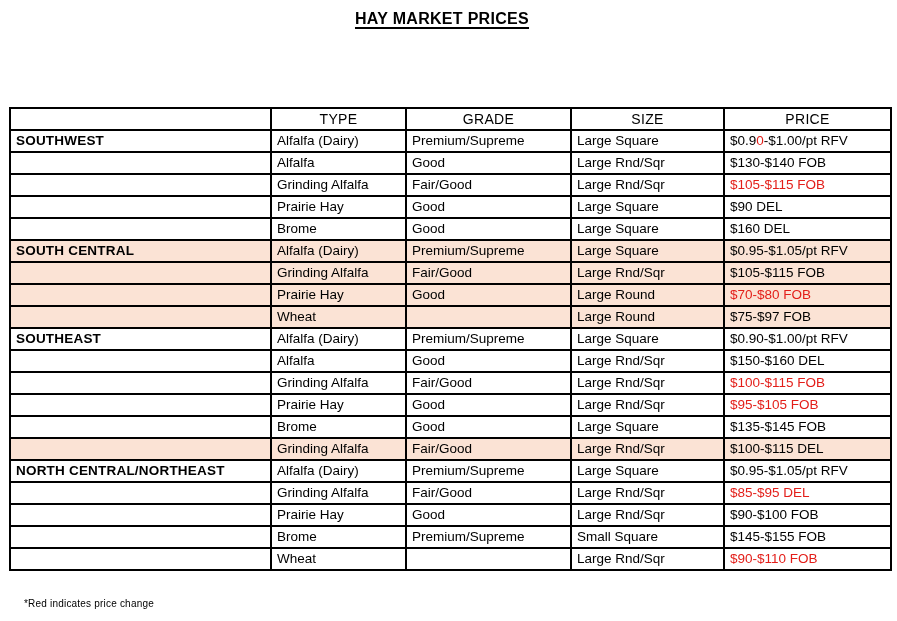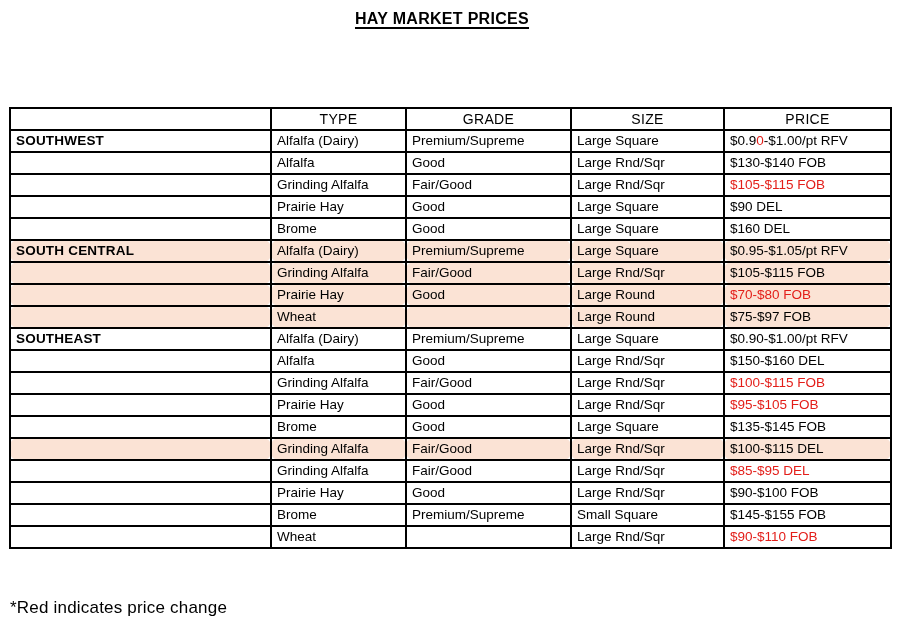--- a/index.html
+++ b/index.html
@@ -51,27 +51,27 @@
     font-weight: normal;
     font-size: 14px;
     text-align: center;
     letter-spacing: 0.3px;
     height: 19px;
   }
   .hay-table td.region {
     font-weight: bold;
     letter-spacing: 0.2px;
   }
-  tr.shaded td { background: var(--shade); border-radius: 8px; }
+  tr.shaded td { background: var(--shade); }
 
   
   .footnote {
     position: absolute;
-    left: 10px; top: 598px;
-    font-size: 17px;
+    left: 24px; top: 598px;
+    font-size: 10px;
     letter-spacing: 0.2px;
   }
 </style>
 </head>
 <body style="--red: #e31e19; --shade: #fbe3d5;">
 
 <div class="page">
 
   <div class="title-block">
     <div>
@@ -196,20 +196,27 @@
           <td class="price"><span>$135-$145 FOB</span></td>
         </tr>
         <tr class="shaded">
           <td class="region"></td>
           <td class="type">Grinding Alfalfa</td>
           <td class="grade">Fair/Good</td>
           <td class="size">Large Rnd/Sqr</td>
           <td class="price"><span>$100-$115 DEL</span></td>
         </tr>
         <tr>
+          <td class="region">NORTH CENTRAL/NORTHEAST</td>
+          <td class="type">Alfalfa (Dairy)</td>
+          <td class="grade">Premium/Supreme</td>
+          <td class="size">Large Square</td>
+          <td class="price"><span>$0.95-$1.05/pt RFV</span></td>
+        </tr>
+        <tr>
           <td class="region"></td>
           <td class="type">Grinding Alfalfa</td>
           <td class="grade">Fair/Good</td>
           <td class="size">Large Rnd/Sqr</td>
           <td class="price"><span class="red">$85-$95 DEL</span></td>
         </tr>
         <tr>
           <td class="region"></td>
           <td class="type">Prairie Hay</td>
           <td class="grade">Good</td>

